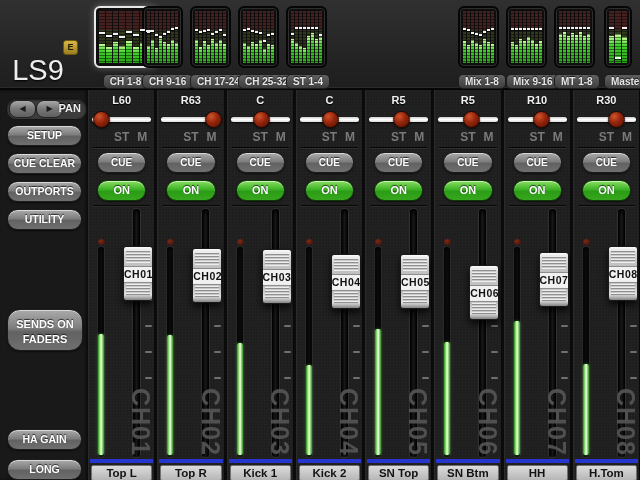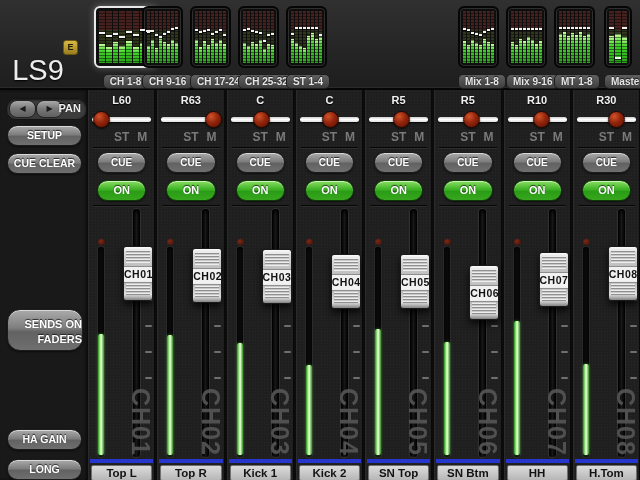--- a/index.html
+++ b/index.html
@@ -67,21 +67,21 @@
     background:#3c3c3c;border:1px solid #141414;border-radius:10px;
     box-shadow:inset 0 1px 2px rgba(0,0,0,0.7);}
   #pan-nav .arrow{position:absolute;top:1px;width:25px;height:16px;border-radius:8px;
     background:linear-gradient(#a9a9a9,#777 50%,#5f5f5f);border:1px solid #222;
     font-size:8px;color:#1a1a1a;text-align:center;line-height:16px;cursor:pointer;}
   #pan-nav .arrow.prev{left:2px;}
   #pan-nav .arrow.next{left:29px;}
   #pan-nav .pn-label{position:absolute;right:5px;top:3px;font-size:11px;
     font-weight:bold;color:#eee;text-shadow:0 -1px 1px #000;}
   #sends-on{left:7px;top:219px;width:76px;height:42px;border-radius:13px;
-    font-size:11px;line-height:1.35;padding-top:7px;text-align:right;}
+    font-size:11px;line-height:1.35;padding-top:7px;}
   
   #strips{position:absolute;left:88px;top:90px;width:552px;height:390px;
     display:flex;gap:2px;background:#0b0b0b;}
   .strip{flex:1;position:relative;
     background:#1f1f1f;
     background-image:radial-gradient(rgba(255,255,255,0.035) 1px,transparent 1px);
     background-size:3px 3px;
     box-shadow:inset 1px 0 0 rgba(255,255,255,0.05),inset -1px 0 0 rgba(0,0,0,0.7);
     overflow:hidden;}
   .pan-value{position:absolute;left:0;top:4px;width:100%;text-align:center;
@@ -494,20 +494,22 @@
 </div>
 
 <div id="sidebar" class="streaks">
   <div id="pan-nav">
     <div class="arrow prev">◀</div>
     <div class="arrow next">▶</div>
     <div class="pn-label">PAN</div>
   </div>
   <div class="pill sb" style="top:35px">SETUP</div>
   <div class="pill sb" style="top:63px">CUE CLEAR</div>
+  <div class="pill sb" style="top:91px">OUTPORTS</div>
+  <div class="pill sb" style="top:119px">UTILITY</div>
   <div class="pill" id="sends-on">
     <span>SENDS ON</span><br>
     <span>FADERS</span>
   </div>
   <div class="pill sb" style="top:339px">HA GAIN</div>
   <div class="pill sb" style="top:369px">LONG FADERS</div>
 </div>
 
 <div id="strips">
     <div class="strip">

